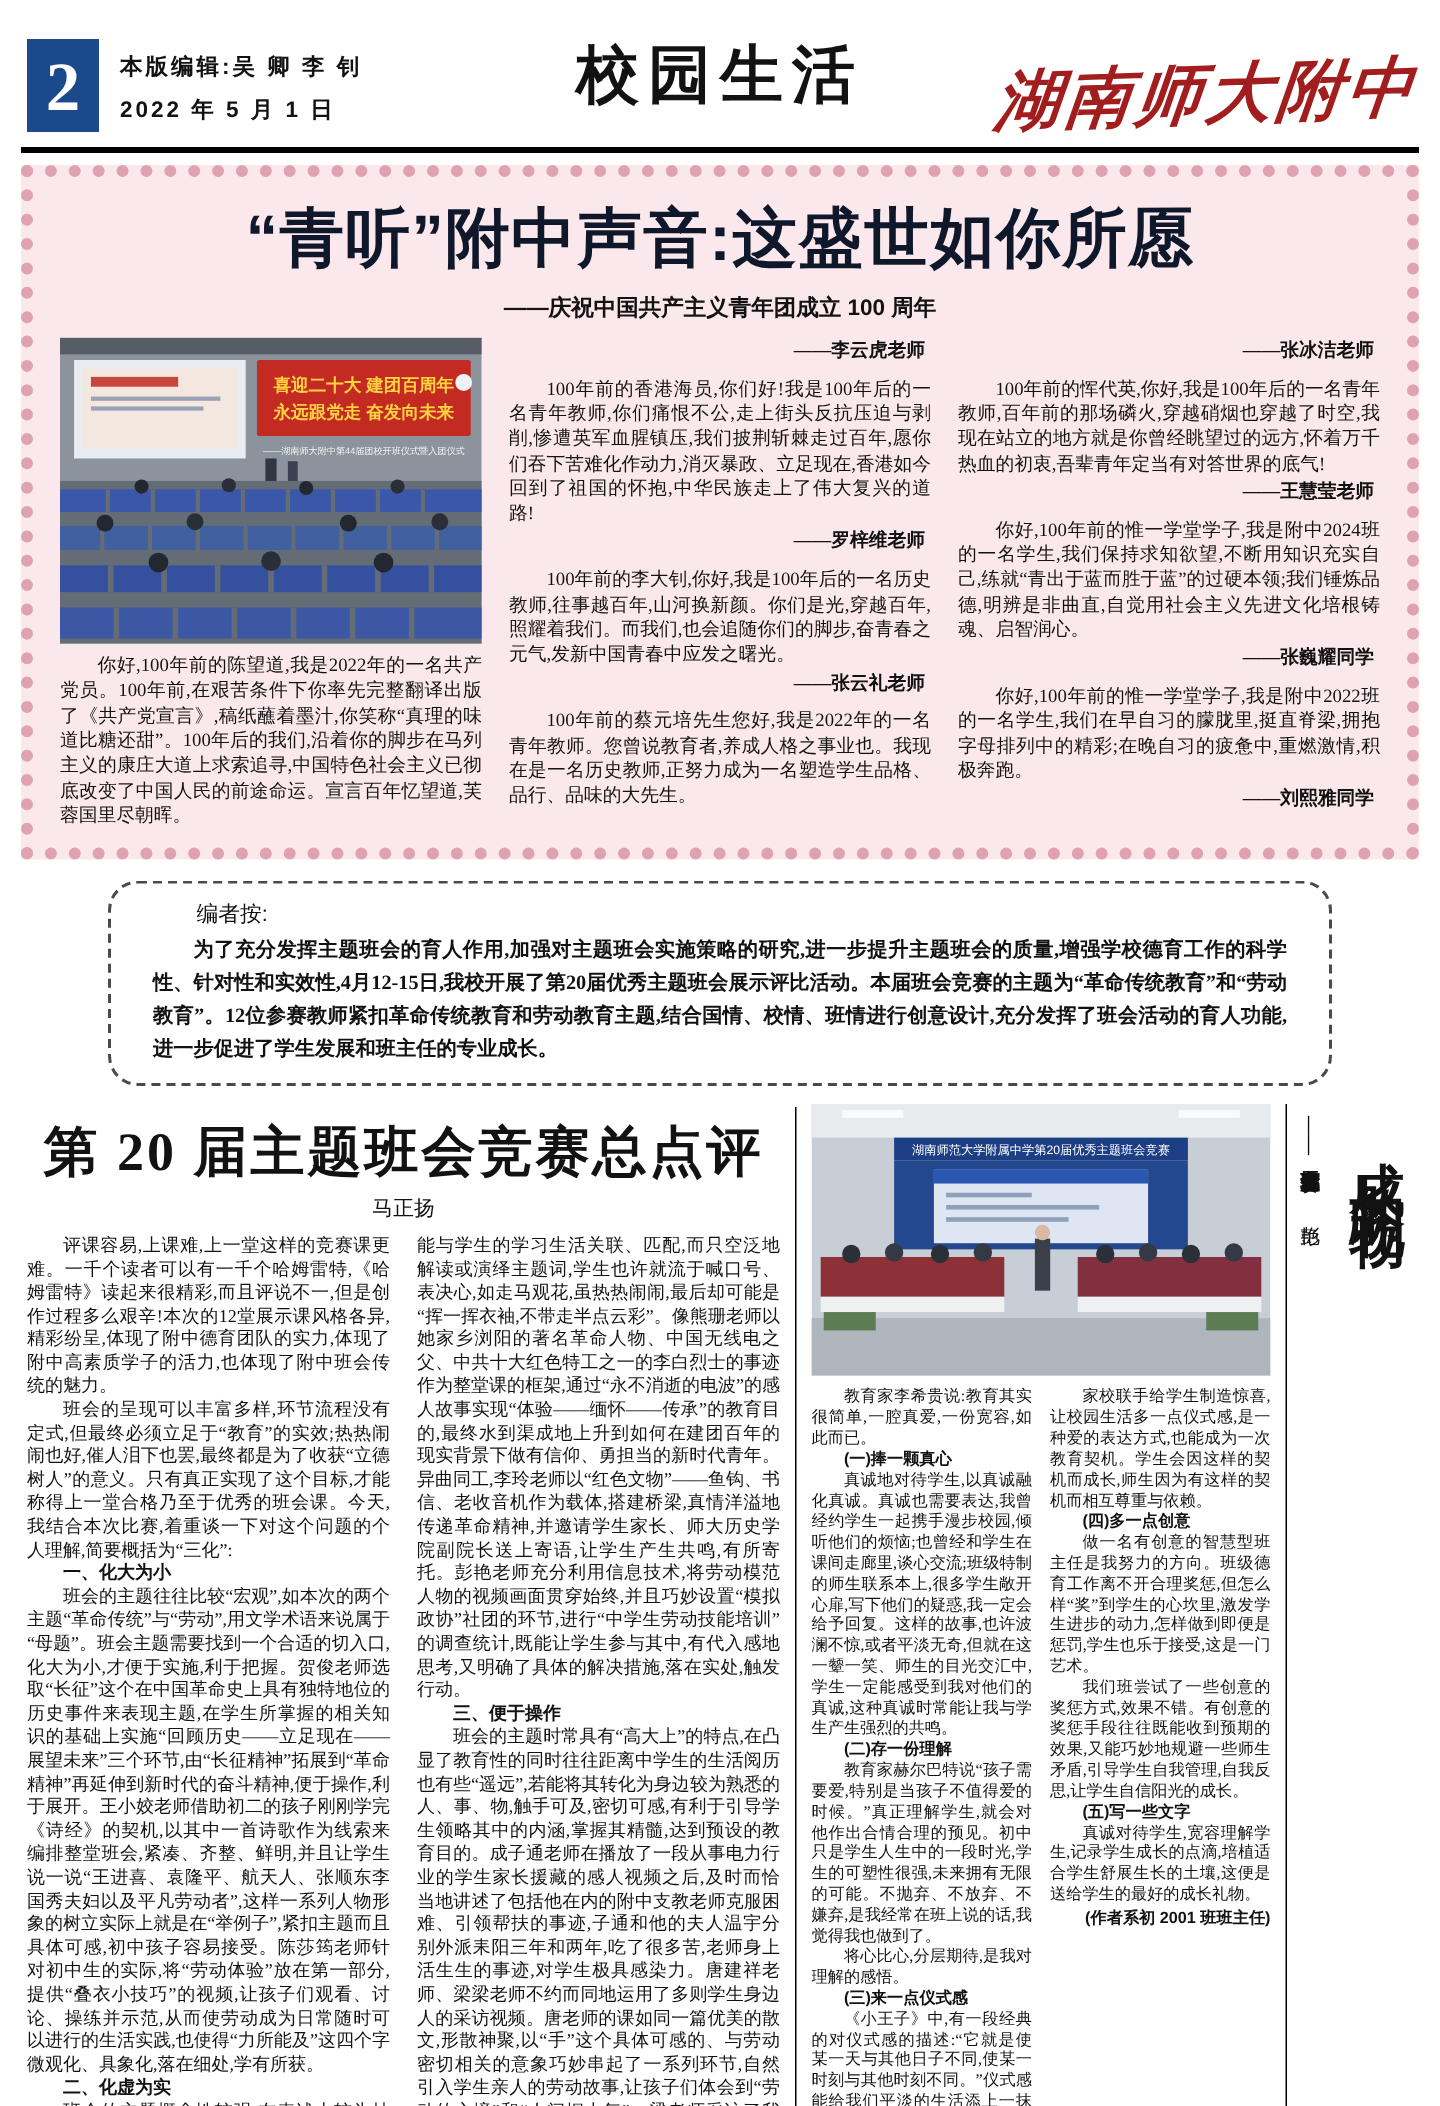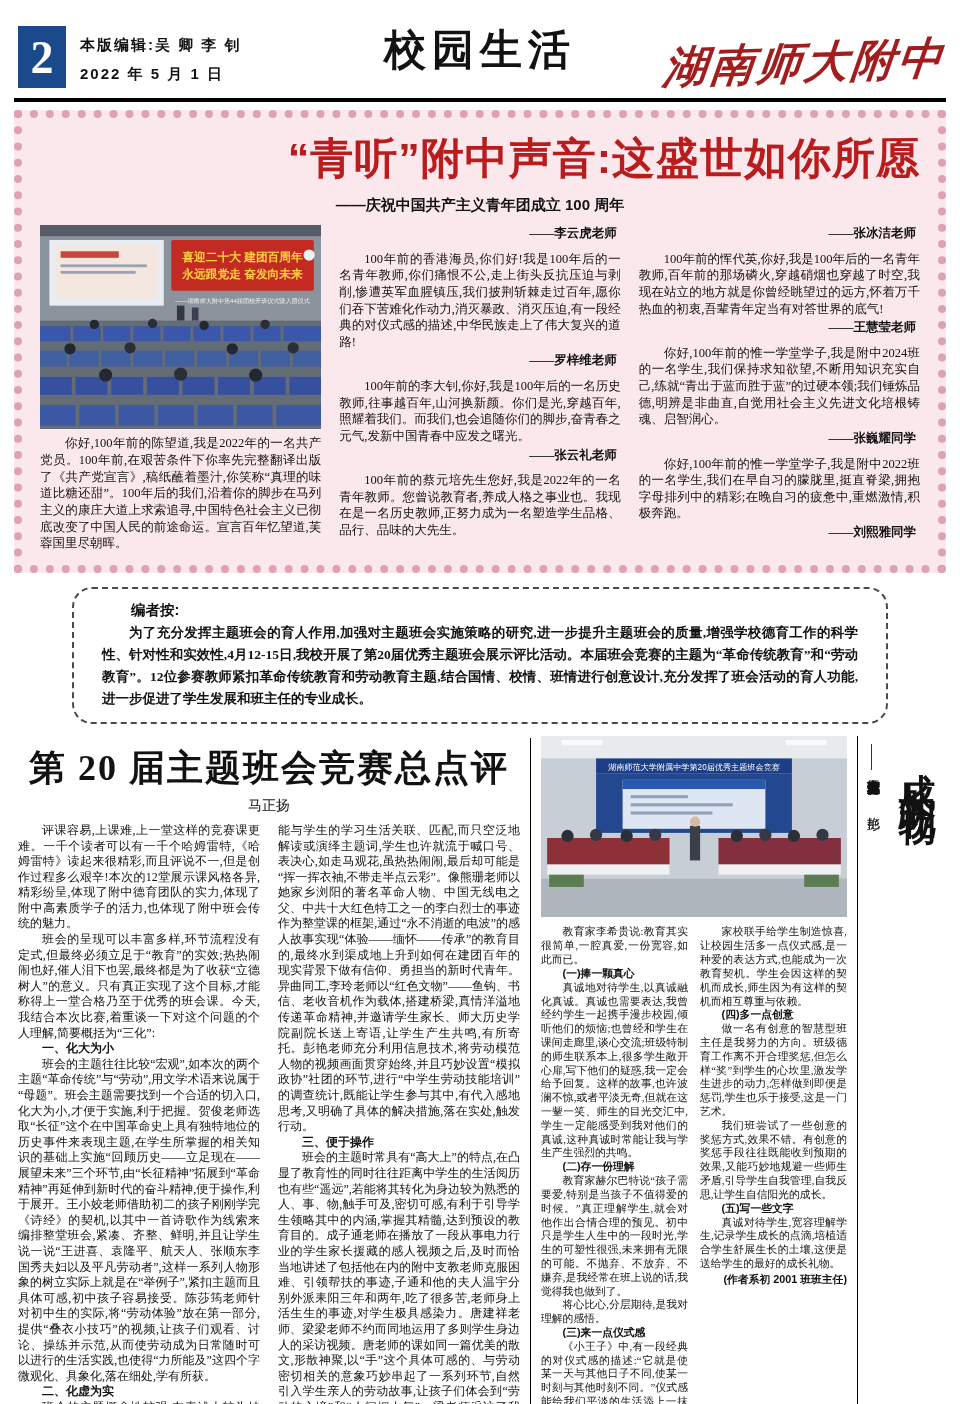--- a/index.html
+++ b/index.html
@@ -22,21 +22,21 @@
   .section-title{position:absolute;left:50%;transform:translateX(-50%);bottom:20px;
            font-family:"Liberation Sans","DejaVu Sans",sans-serif;
            font-size:42px;font-weight:900;letter-spacing:6px;white-space:nowrap;}
   .masthead{margin-left:auto;color:#a21d1d;font-style:italic;font-weight:bold;
            font-size:44px;letter-spacing:3px;white-space:nowrap;
            transform:rotate(-2deg) skewX(-8deg);transform-origin:right bottom;}
 
   
   .feature{margin-top:8px;background:#fbe8ec;border:8px dotted #dfa3b0;
            padding:12px 18px 8px;}
-  .f-title{text-align:right;color:#b91c1c;font-weight:900;font-size:43px;
+  .f-title{text-align:center;color:#0f172a;font-weight:900;font-size:43px;
            letter-spacing:1px;font-family:"Liberation Sans","DejaVu Sans",sans-serif;
            white-space:nowrap;}
   .f-sub{text-align:center;font-weight:bold;font-size:15px;margin:8px 0 10px;
            font-family:"Liberation Sans","DejaVu Sans",sans-serif;}
   .f-cols{column-count:3;column-gap:18px;column-fill:auto;height:332px;overflow:hidden;
            font-size:12.5px;line-height:1.33;text-align:justify;}
   .photo-wrap{break-inside:avoid;margin-bottom:6px;}
   .photo-wrap svg,.gphoto svg{display:block;width:100%;height:auto;}
   svg text{font-family:"Liberation Sans","DejaVu Sans",sans-serif;}
 
@@ -44,21 +44,21 @@
   .blk.p{text-indent:2em;}
   .blk.h{font-weight:bold;text-indent:2em;
          font-family:"Liberation Sans","DejaVu Sans",sans-serif;}
   .blk.sign{text-align:right;font-weight:bold;margin:2px 4px 9px 0;}
   .blk.footer{font-weight:bold;text-align:right;margin-top:2px;
          font-family:"Liberation Sans","DejaVu Sans",sans-serif;}
 
   
   .note{margin:14px 58px 0;border:2px dashed #4a4a4a;border-radius:20px;
         padding:10px 28px 12px;font-size:13.5px;line-height:1.62;font-weight:600;}
-  .note-label{display:block;font-weight:bold;font-size:14.5px;text-indent:2em;
+  .note-label{display:block;font-weight:normal;font-size:14.5px;text-indent:2em;
         font-family:"Liberation Sans","DejaVu Sans",sans-serif;}
   .note-text{display:block;text-indent:2em;text-align:justify;}
 
   
   .bottom{display:flex;margin:12px 0 0 4px;height:700px;overflow:hidden;}
   .review{width:502px;flex:none;}
   .review-title{text-align:center;font-size:36px;font-weight:900;letter-spacing:2px;
         margin:8px 0 0;white-space:nowrap;}
   .review-author{text-align:center;font-size:14px;margin:4px 0 8px;
         font-family:"Liberation Sans","DejaVu Sans",sans-serif;}
@@ -128,21 +128,21 @@
             <circle cx="96" cy="131" r="6" fill="#2a2e36"></circle>
           <circle cx="205" cy="132" r="6" fill="#23272f"></circle>
             <circle cx="270" cy="131" r="6" fill="#2a2e36"></circle>
           <circle cx="70" cy="160" r="7" fill="#23272f"></circle>
             <circle cx="150" cy="159" r="7" fill="#2a2e36"></circle>
             <circle cx="230" cy="160" r="7" fill="#23272f"></circle>
         </svg>
       </div>
     <div class="blk p">你好,100年前的陈望道,我是2022年的一名共产党员。100年前,在艰苦条件下你率先完整翻译出版了《共产党宣言》,稿纸蘸着墨汁,你笑称“真理的味道比糖还甜”。100年后的我们,沿着你的脚步在马列主义的康庄大道上求索追寻,中国特色社会主义已彻底改变了中国人民的前途命运。宣言百年忆望道,芙蓉国里尽朝晖。</div>
         <div class="blk sign">——李云虎老师</div>
-        <div class="blk p">100年前的香港海员,你们好!我是100年后的一名青年教师,你们痛恨不公,走上街头反抗压迫与剥削,惨遭英军血腥镇压,我们披荆斩棘走过百年,愿你们吞下苦难化作动力,消灭暴政、消灭压迫,有一段经典的对仪式感的描述,中华民族走上了伟大复兴的道路!</div>
+        <div class="blk p">100年前的香港海员,你们好!我是100年后的一名青年教师,你们痛恨不公,走上街头反抗压迫与剥削,惨遭英军血腥镇压,我们披荆斩棘走过百年,愿你们吞下苦难化作动力,消灭暴政、立足现在,香港如今回到了祖国的怀抱,中华民族走上了伟大复兴的道路!</div>
         <div class="blk sign">——罗梓维老师</div>
         <div class="blk p">100年前的李大钊,你好,我是100年后的一名历史教师,往事越百年,山河换新颜。你们是光,穿越百年,照耀着我们。而我们,也会追随你们的脚步,奋青春之元气,发新中国青春中应发之曙光。</div>
         <div class="blk sign">——张云礼老师</div>
         <div class="blk p">100年前的蔡元培先生您好,我是2022年的一名青年教师。您曾说教育者,养成人格之事业也。我现在是一名历史教师,正努力成为一名塑造学生品格、品行、品味的大先生。</div>
         <div class="blk sign">——张冰洁老师</div>
         <div class="blk p">100年前的恽代英,你好,我是100年后的一名青年教师,百年前的那场磷火,穿越硝烟也穿越了时空,我现在站立的地方就是你曾经眺望过的远方,怀着万千热血的初衷,吾辈青年定当有对答世界的底气!</div>
         <div class="blk sign">——王慧莹老师</div>
         <div class="blk p">你好,100年前的惟一学堂学子,我是附中2024班的一名学生,我们保持求知欲望,不断用知识充实自己,练就“青出于蓝而胜于蓝”的过硬本领;我们锤炼品德,明辨是非曲直,自觉用社会主义先进文化培根铸魂、启智润心。</div>
         <div class="blk sign">——张巍耀同学</div>
         <div class="blk p">你好,100年前的惟一学堂学子,我是附中2022班的一名学生,我们在早自习的朦胧里,挺直脊梁,拥抱字母排列中的精彩;在晚自习的疲惫中,重燃激情,积极奔跑。</div>

